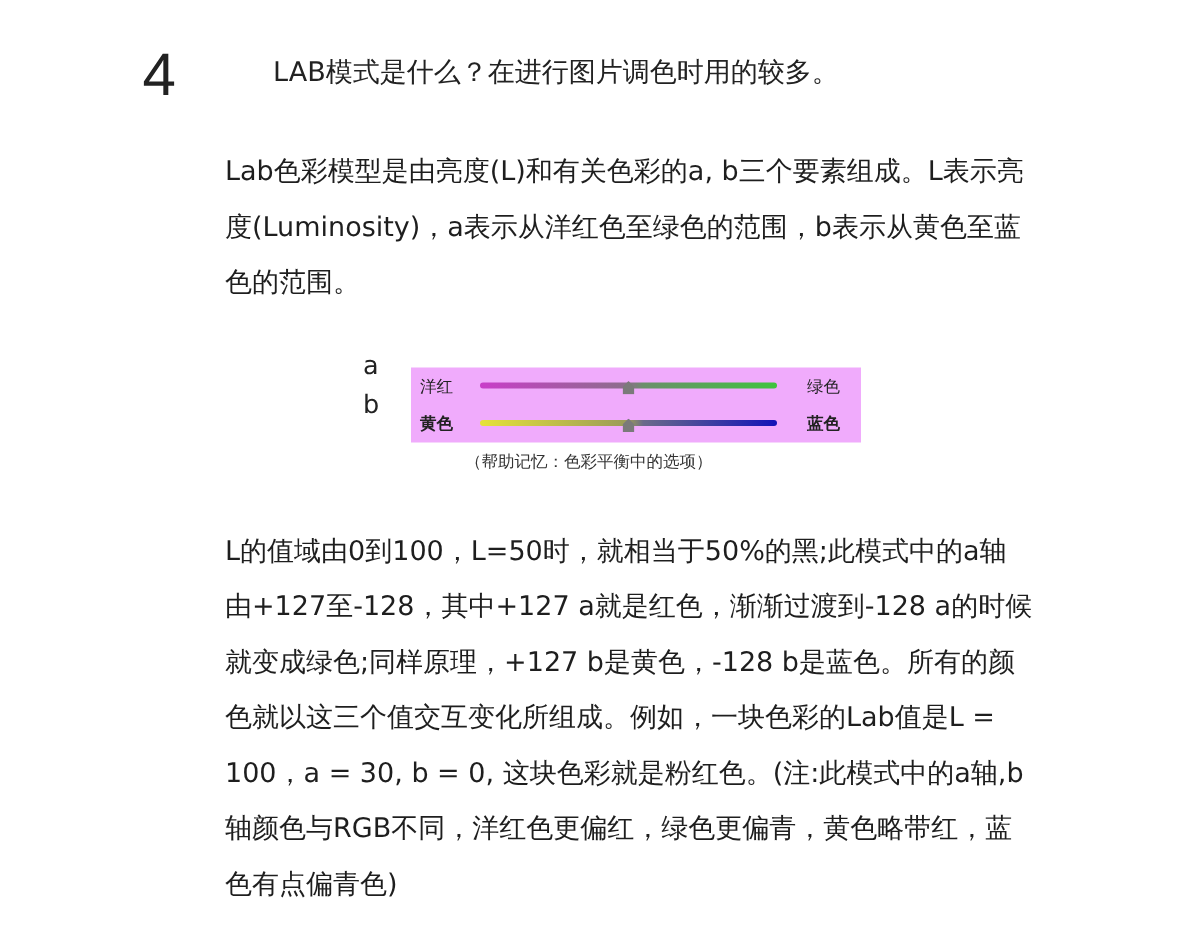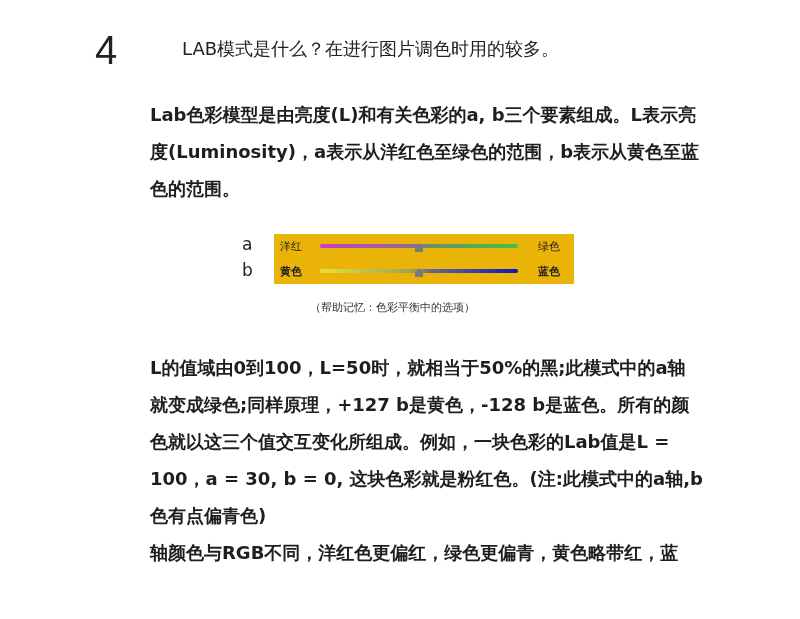--- a/index.html
+++ b/index.html
@@ -38,21 +38,20 @@
     position: absolute;
     left: 150px;
     width: 560px;
     font-size: 18px;
     line-height: 37px;
     color: #1e1e1e;
   }
   .para .line {
     display: block;
     white-space: nowrap;
-    font-weight: bold;
   }
   .para-1 { top: 96px; }
   .para-2 { top: 349px; }
 
   .figure {
     position: absolute;
     left: 242px;
     top: 232px;
     width: 330px;
     height: 52px;
@@ -63,24 +62,24 @@
     font-size: 17px;
     line-height: 20px;
     color: #222;
     width: 20px;
   }
   .axis-letter.a { top: 2px; }
   .axis-letter.b { top: 28px; }
   .slider-panel {
     position: absolute;
     left: 32px;
-    top: 2px;
+    top: 13px;
     width: 300px;
     height: 50px;
-    background: #eab308;
+    background: #f0abfc;
   }
   .slider-row {
     position: absolute;
     left: 0;
     width: 300px;
     height: 20px;
   }
   .slider-row.r1 { top: 3px; }
   .slider-row.r2 { top: 28px; font-weight: bold; }
   .lbl-left, .lbl-right {
@@ -150,18 +149,19 @@
       <div class="thumb"></div>
       <span class="lbl-right">蓝色</span>
     </div>
   </div>
 </div>
 
 <div class="caption">（帮助记忆：色彩平衡中的选项）</div>
 
 <div class="para para-2">
   <span class="line">L的值域由0到100，L=50时，就相当于50%的黑;此模式中的a轴</span>
+  <span class="line">由+127至-128，其中+127 a就是红色，渐渐过渡到-128 a的时候</span>
   <span class="line">就变成绿色;同样原理，+127 b是黄色，-128 b是蓝色。所有的颜</span>
   <span class="line">色就以这三个值交互变化所组成。例如，一块色彩的Lab值是L =</span>
   <span class="line">100，a = 30, b = 0, 这块色彩就是粉红色。(注:此模式中的a轴,b</span>
+  <span class="line">轴颜色与RGB不同，洋红色更偏红，绿色更偏青，黄色略带红，蓝</span>
   <span class="line">色有点偏青色)</span>
-  <span class="line">轴颜色与RGB不同，洋红色更偏红，绿色更偏青，黄色略带红，蓝</span>
 </div>
 
 </body></html>

